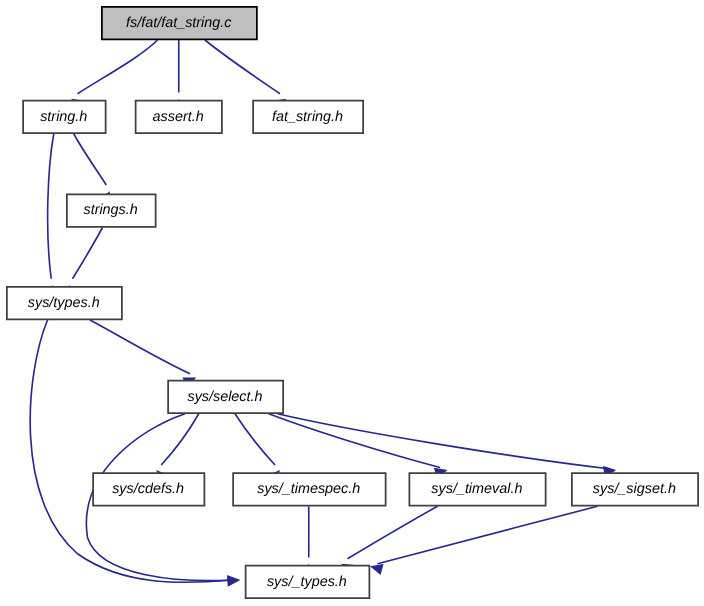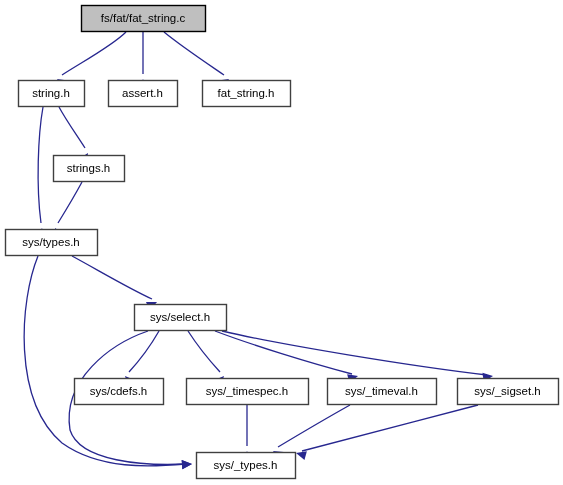--- a/index.html
+++ b/index.html
@@ -11,20 +11,21 @@
     width: 563px;
     height: 485px;
     overflow: hidden;
     font-family: "Liberation Sans", sans-serif;
   }
   #graph-root {
     position: relative;
     width: 520px;
     height: 485px;
     background: #ffffff;
+    font-style: italic;
   }
   svg#dep-graph {
     display: block;
     width: 563px;
     height: 485px;
   }
   .node-box {
     stroke-width: 1.4;
   }
   .node-label {

